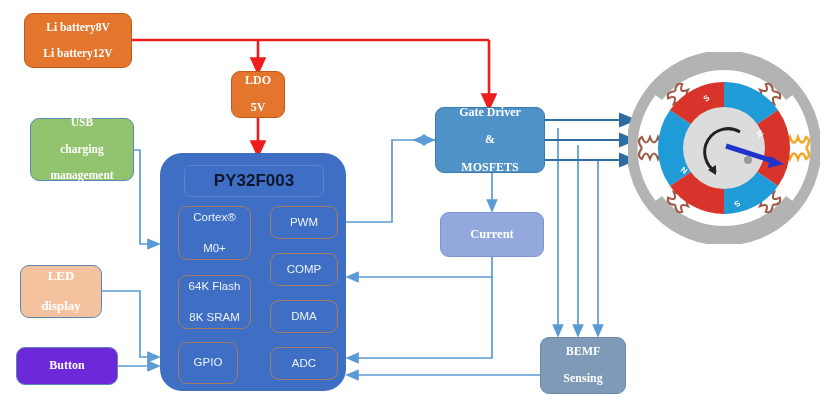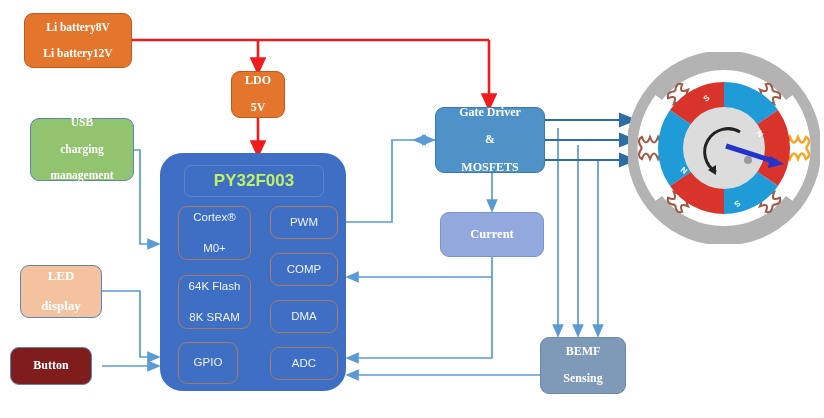--- a/index.html
+++ b/index.html
@@ -12,34 +12,34 @@
   .node span{display:block;width:100%;}
 
   .n-battery{left:24px;top:13px;width:108px;height:55px;background:#E3762C;
              border:1px solid #C2591A;font-size:11.5px;font-weight:bold;}
   .n-ldo{left:231px;top:71px;width:54px;height:47px;background:#E3762C;
          border:1px solid #C2591A;font-size:12px;font-weight:bold;}
   .n-usb{left:20px;top:118px;width:104px;height:63px;background:#92C36E;
          border:1px solid #5B87B5;font-size:11.5px;font-weight:bold;margin-left:10px;}
   .n-led{left:20px;top:265px;width:82px;height:53px;background:#F5C2A0;
          border:1px solid #5B87B5;font-size:13px;font-weight:bold;}
-  .n-button{left:10px;top:347px;width:82px;height:38px;background:#7f1d1d;
+  .n-button{left:16px;top:347px;width:102px;height:38px;background:#6d28d9;
             border:1px solid #5B87B5;font-size:12px;font-weight:bold;}
   .n-mcu{left:160px;top:153px;width:186px;height:238px;background:#3E6FC4;
          border-radius:22px;display:block;}
   .n-gate{left:435px;top:107px;width:110px;height:66px;background:#4E92C8;
           border:1px solid #3C7AAD;font-size:12px;font-weight:bold;}
   .n-current{left:440px;top:212px;width:104px;height:45px;background:#93A8DC;
              border:1px solid #7C93CE;font-size:12.5px;font-weight:bold;}
   .n-bemf{left:540px;top:337px;width:86px;height:57px;background:#7E9AB8;
           border:1px solid #6A88A8;font-size:12px;font-weight:bold;}
 
   .mcu-title{position:absolute;left:24px;top:12px;width:138px;height:30px;
              border:1px solid #5E85CC;border-radius:7px;display:flex;
-             align-items:center;justify-content:center;color:#bef264;
+             align-items:center;justify-content:center;color:#0f172a;
              font-family:"Liberation Sans",sans-serif;font-size:17px;font-weight:bold;}
   .sub{position:absolute;box-sizing:border-box;border:1px solid #A97B62;
        border-radius:9px;color:#eef2fa;display:flex;align-items:center;
        justify-content:center;text-align:center;
        font-family:"Liberation Sans",sans-serif;font-size:11.5px;line-height:1.35;}
   .s-cortex{left:18px;top:53px;width:73px;height:54px;}
   .s-flash{left:18px;top:122px;width:73px;height:54px;}
   .s-gpio{left:18px;top:189px;width:60px;height:42px;}
   .s-pwm{left:110px;top:53px;width:68px;height:33px;}
   .s-comp{left:110px;top:100px;width:68px;height:33px;}

